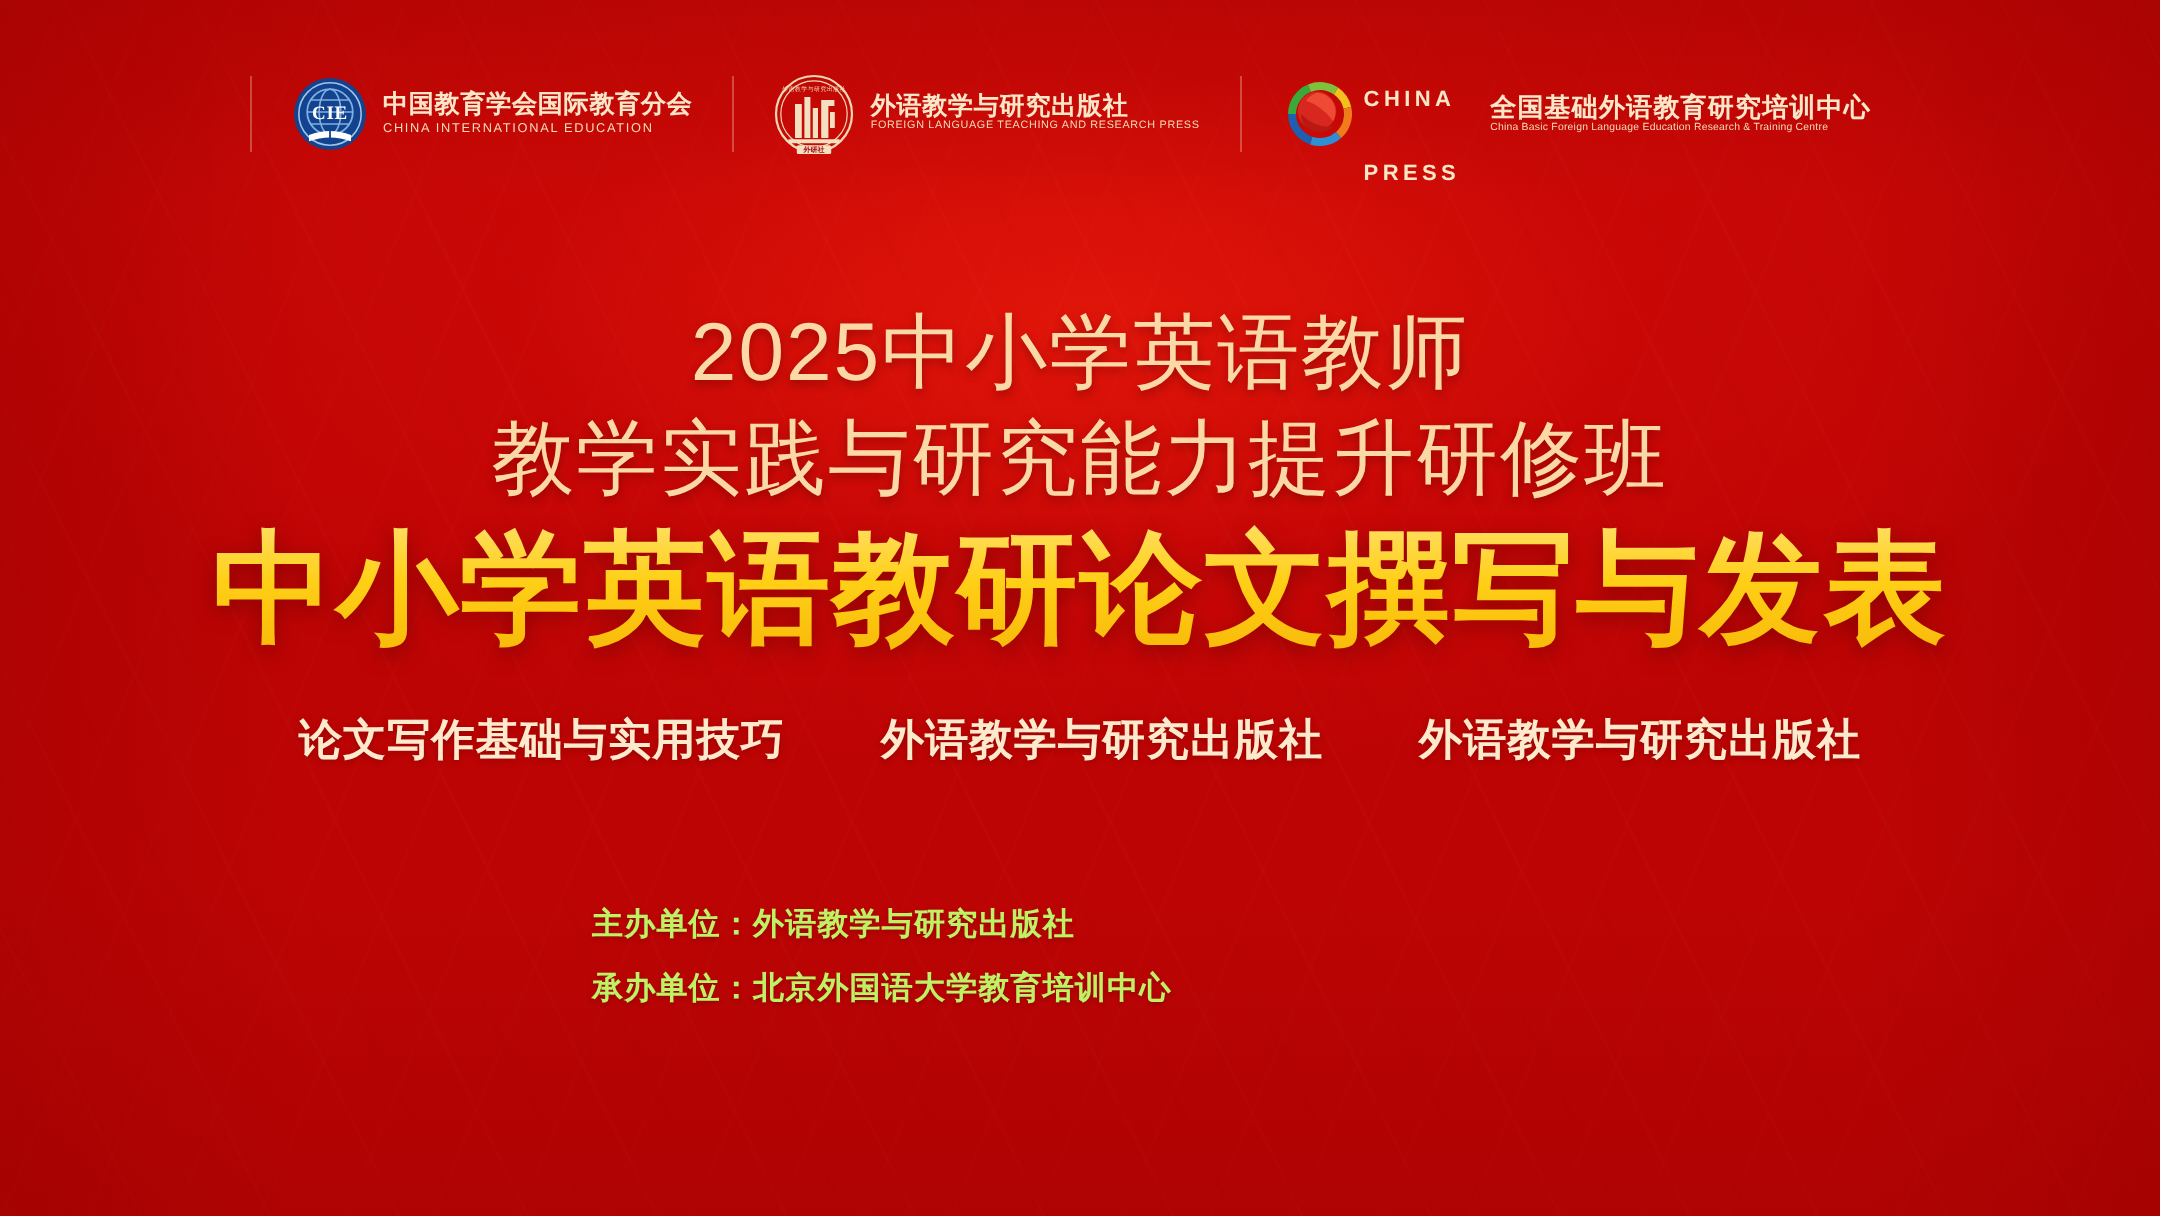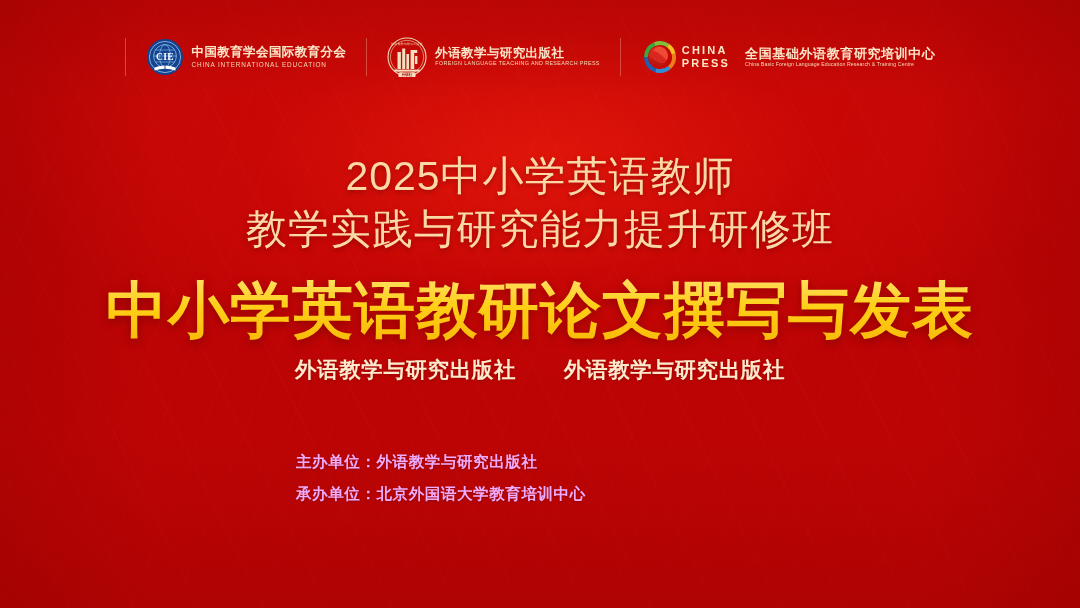--- a/index.html
+++ b/index.html
@@ -130,20 +130,21 @@
     justify-content: center;
     margin-left: 3px;
     margin-right: 7px;
   }
   .bfle-word span {
     color: #fbe7c6;
     font-weight: bold;
     font-size: 11px;
     letter-spacing: 2.2px;
     line-height: 1.18;
+    margin-top: 24px;
   }
 
   
   .title-block {
     position: absolute;
     top: 150px;
     left: 0;
     width: 1080px;
     text-align: center;
   }
@@ -151,21 +152,21 @@
     color: #fbd9a6;
     font-weight: normal;
     letter-spacing: 1px;
     text-shadow: 0 2px 5px rgba(90,0,0,0.45);
     white-space: nowrap;
   }
   .t-line1 { font-size: 41px; line-height: 52px; }
   .t-line2 { font-size: 41px; line-height: 54px; }
 
   .t-main {
-    margin-top: 18px;
+    margin-top: 2px;
     font-size: 61px;
     font-weight: bold;
     line-height: 72px;
     letter-spacing: 1px;
     white-space: nowrap;
     color: #ffd21e;
     background: linear-gradient(to bottom, #ffe06a 0%, #ffcf16 46%, #f7b808 100%);
     -webkit-background-clip: text;
     background-clip: text;
     -webkit-text-fill-color: transparent;
@@ -194,21 +195,21 @@
   
   .credits {
     position: absolute;
     top: 452px;
     left: 296px;
     display: flex;
     flex-direction: column;
     gap: 11px;
   }
   .credit-line {
-    color: #f0abfc;
+    color: #bef264;
     font-size: 15.5px;
     font-weight: bold;
     letter-spacing: 0.6px;
     white-space: nowrap;
     text-shadow: 0 1px 2px rgba(90,0,0,0.4);
   }
   .credit-line .c-extra { margin-left: 16px; }
 </style>
 </head>
 <body>
@@ -297,20 +298,21 @@
 
   </div>
 
   <div class="title-block">
     <div class="t-line1">2025中小学英语教师</div>
     <div class="t-line2">教学实践与研究能力提升研修班</div>
     <div class="t-main">中小学英语教研论文撰写与发表</div>
   </div>
 
   <div class="sub-row">
+    <div class="sub-item">论文写作基础与实用技巧</div>
     <div class="sub-item">外语教学与研究出版社</div>
     <div class="sub-item">外语教学与研究出版社</div>
   </div>
 
   <div class="credits">
     <div class="credit-line">
       <span>主办单位：</span><span>外语教学与研究出版社</span>
     </div>
     <div class="credit-line">
       <span>承办单位：</span><span>北京外国语大学教育培训中心</span>

